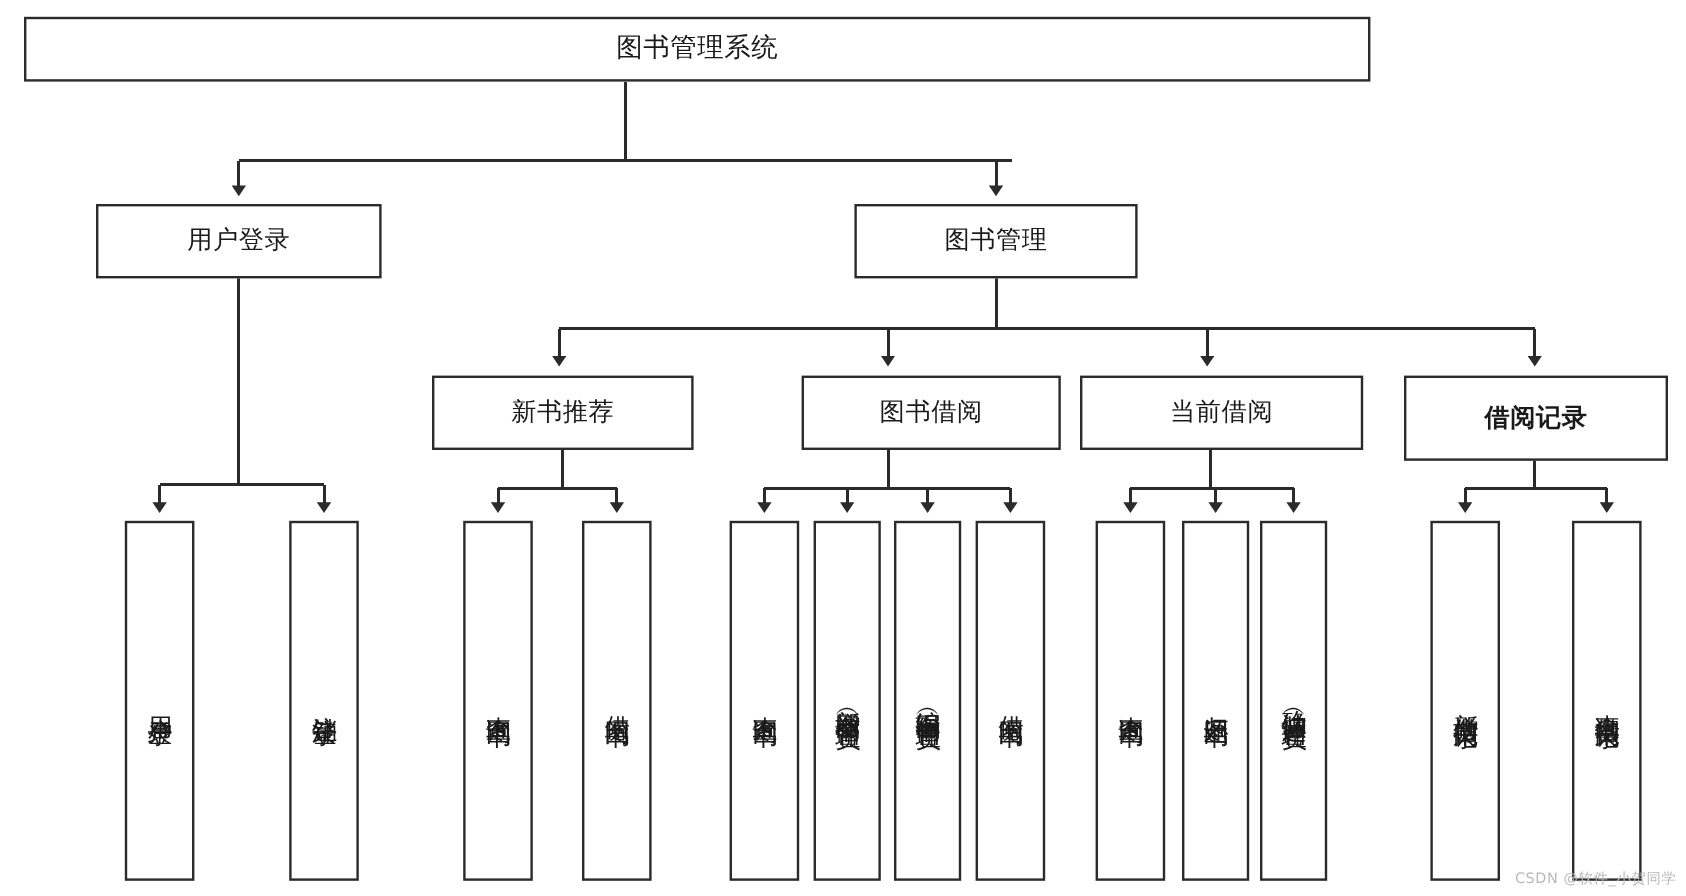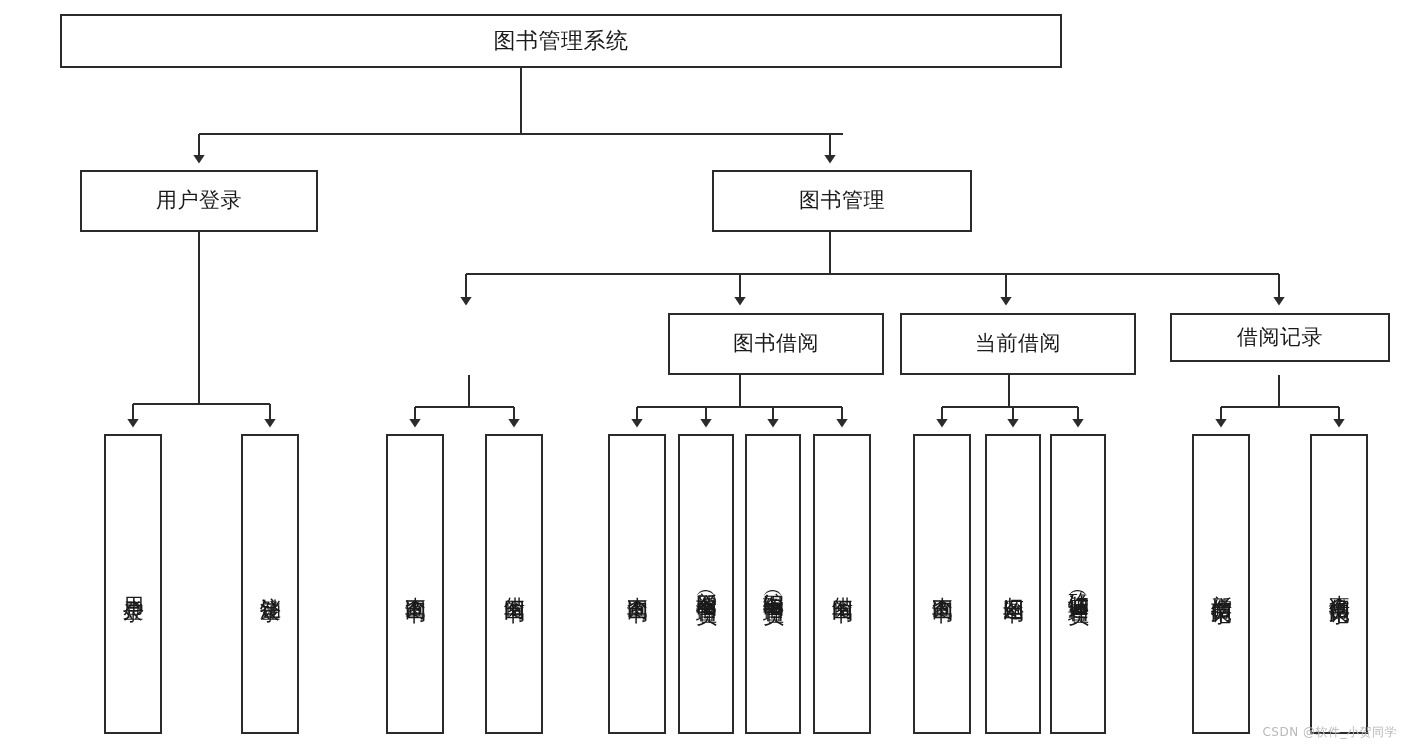--- a/index.html
+++ b/index.html
@@ -122,38 +122,41 @@
       <path d="M1013,407 L1013,420" marker-end="url(#arrow)"></path>
       <path d="M1078,407 L1078,420" marker-end="url(#arrow)"></path>
 
       <path d="M1279,375 L1279,407"></path>
       <path d="M1221,407 L1339,407"></path>
       <path d="M1221,407 L1221,420" marker-end="url(#arrow)"></path>
       <path d="M1339,407 L1339,420" marker-end="url(#arrow)"></path>
     </g>
   </svg>
 
-  <div class="node horiz root" style="left: 20px; top: 14px; width: 1002px; height: 54px; margin-left: 40px;">
+  <div class="node horiz root" style="left: 20px; top: 14px; width: 1122px; height: 54px;">
     <span class="label">图书管理系统</span>
   </div>
 
   <div class="node horiz" style="left: 80px; top: 170px; width: 238px; height: 62px;">
     <span class="label">用户登录</span>
   </div>
-  <div class="node horiz" style="left: 712px; top: 170px; width: 260px; height: 62px;">
+  <div class="node horiz" style="left: 712px; top: 170px; width: 236px; height: 62px;">
     <span class="label">图书管理</span>
   </div>
 
+  <div class="node horiz" style="left: 360px; top: 313px; width: 218px; height: 62px;">
+    <span class="label">新书推荐</span>
+  </div>
   <div class="node horiz" style="left: 668px; top: 313px; width: 216px; height: 62px;">
     <span class="label">图书借阅</span>
   </div>
   <div class="node horiz" style="left: 900px; top: 313px; width: 236px; height: 62px;">
     <span class="label">当前借阅</span>
   </div>
-  <div class="node horiz" style="left: 1170px; top: 313px; width: 220px; height: 49px;">
+  <div class="node horiz" style="left: 1170px; top: 313px; width: 220px; height: 71px; font-weight: bold;">
     <span class="label">借阅记录</span>
   </div>
 
   <div class="node vert" style="left: 104px; top: 434px; width: 58px; height: 300px;">
     <span class="label">用户登录</span>
   </div>
   <div class="node vert" style="left: 241px; top: 434px; width: 58px; height: 300px;">
     <span class="label">注销登录</span>
   </div>
   <div class="node vert" style="left: 386px; top: 434px; width: 58px; height: 300px;">

